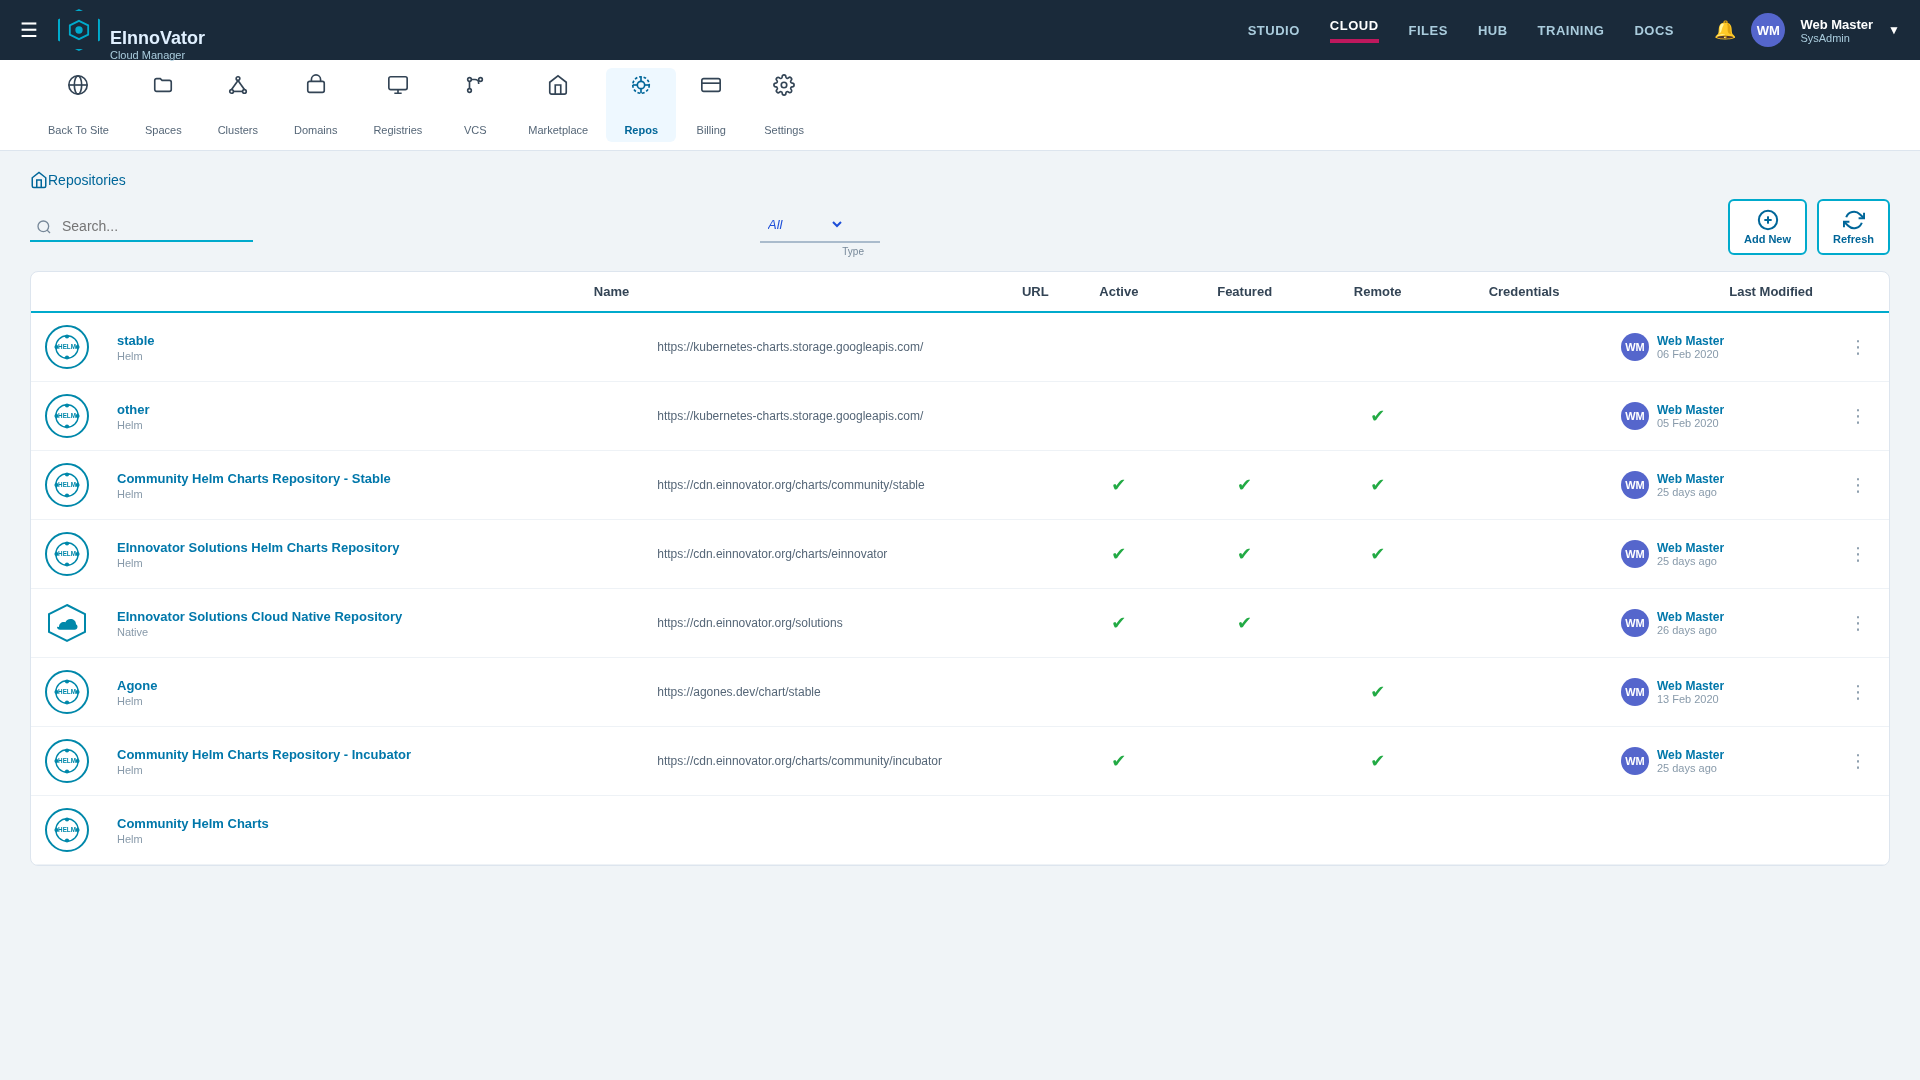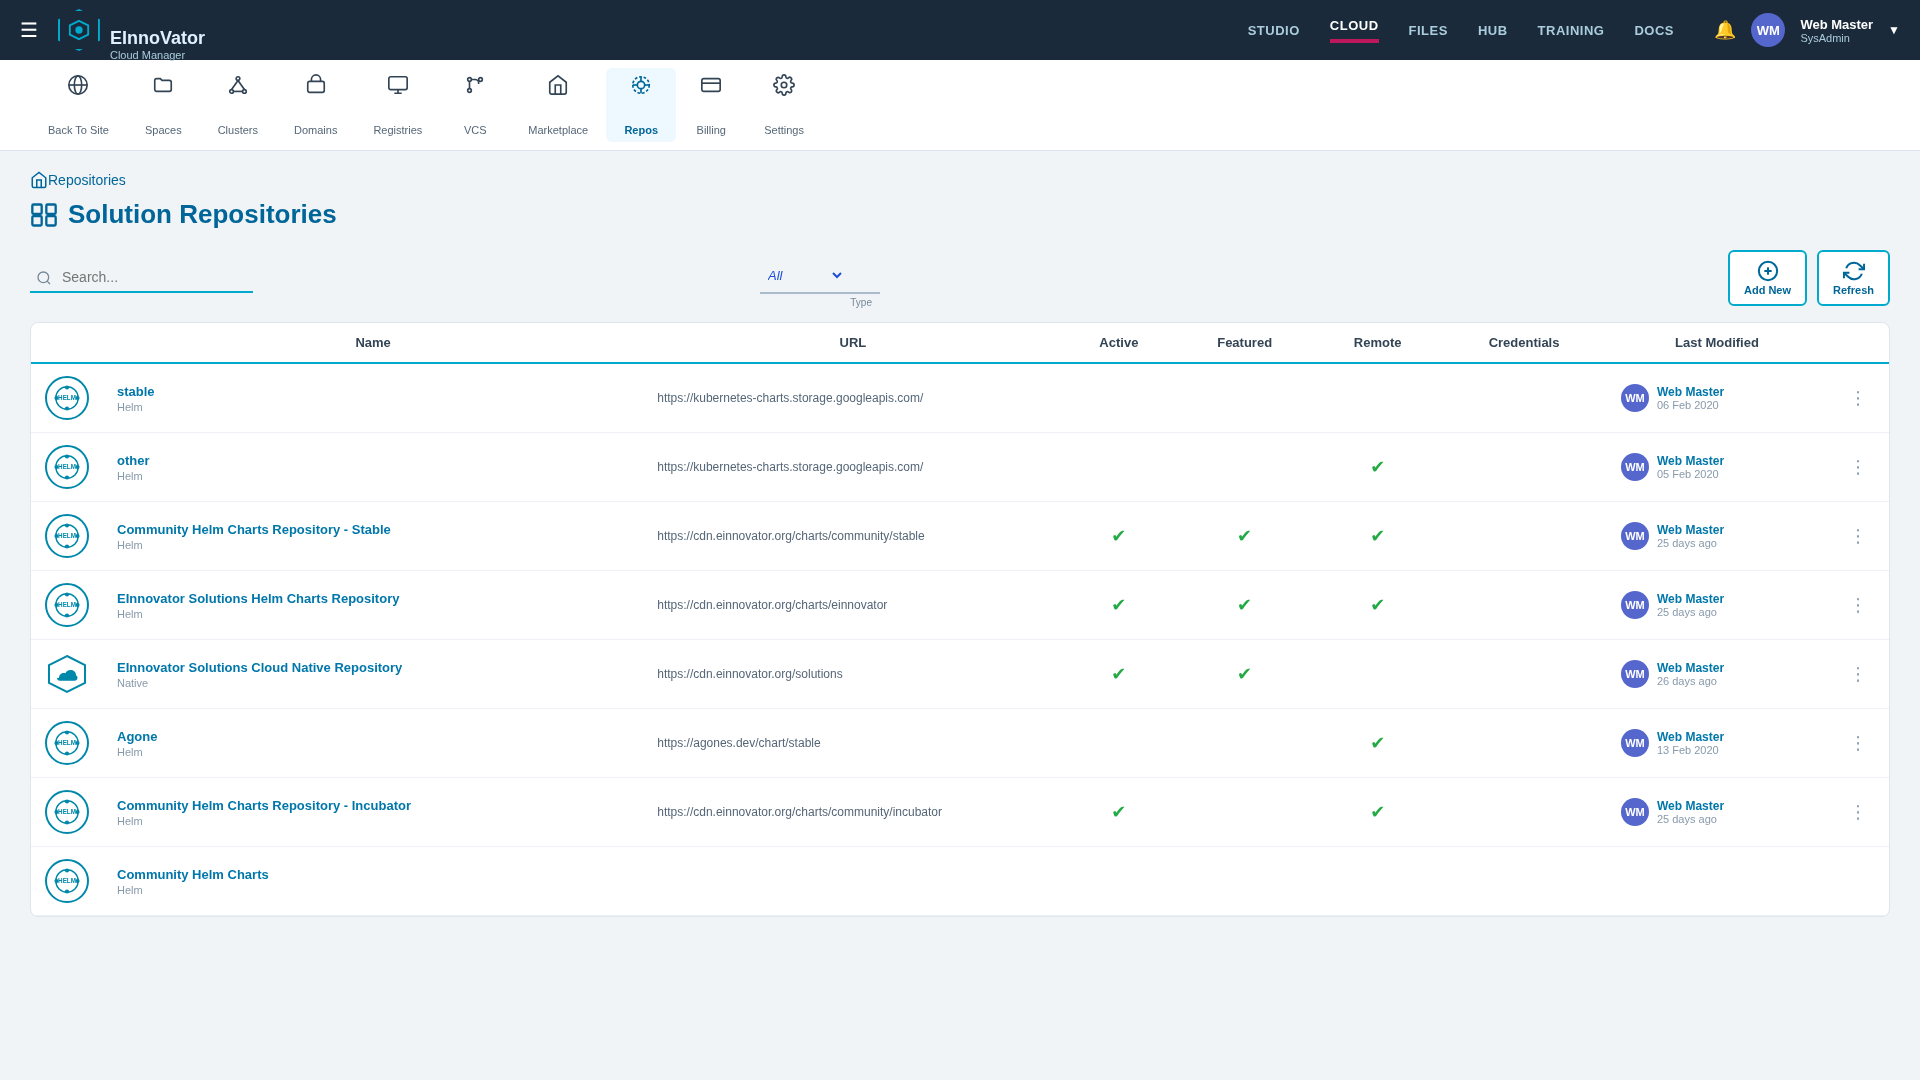--- a/index.html
+++ b/index.html
@@ -93,21 +93,21 @@
       border: 2px solid #00aacc; background: white; cursor: pointer;
       border-radius: 6px; padding: 8px 14px; display: flex; flex-direction: column;
       align-items: center; gap: 2px; color: #006699; font-size: 11px; font-weight: 600;
     }
     .btn-add svg, .btn-refresh svg { width: 22px; height: 22px; }
 
     
     .table-wrap { background: white; border-radius: 8px; border: 1px solid #dde5ee; overflow: hidden; }
     table { width: 100%; border-collapse: collapse; }
     thead tr { border-bottom: 2px solid #00aacc; }
-    thead th { padding: 12px 14px; text-align: center; font-size: 13px; font-weight: 700; color: #334455; white-space: nowrap; }
+    thead th { padding: 12px 14px; text-align: right; font-size: 13px; font-weight: 700; color: #334455; white-space: nowrap; }
     thead th:last-child { width: 40px; }
     tbody tr { border-bottom: 1px solid #eef2f6; padding-left: 40px; }
     tbody td { padding: 12px 14px; font-size: 13px; vertical-align: middle; }
 
     .repo-icon-cell { width: 60px; }
     .repo-name { color: #0077aa; font-size: 13px; font-weight: 600; cursor: pointer; }
     .repo-type { color: #889aaa; font-size: 11px; margin-top: 2px; }
     .url-cell { color: #556677; font-size: 12px; max-width: 250px; word-break: break-word; }
     .user-cell { display: flex; align-items: center; gap: 8px; }
     .user-avatar-sm {
@@ -262,46 +262,37 @@
   <div class="content">
 
     <div class="breadcrumb">
       <svg viewBox="0 0 24 24" fill="none" stroke="#006699" stroke-width="2">
         <path d="M3 9l9-7 9 7v11a2 2 0 01-2 2H5a2 2 0 01-2-2z"></path>
           <polyline points="9,22 9,12 15,12 15,22"></polyline>
       </svg>
       <span>Repositories</span>
     </div>
 
-    <div class="page-title">
-      <svg viewBox="0 0 24 24" fill="none" stroke="#006699" stroke-width="2">
-        <rect x="2" y="3" width="8" height="8" rx="1"></rect>
-        <rect x="14" y="3" width="8" height="8" rx="1"></rect>
-        <rect x="2" y="13" width="8" height="8" rx="1"></rect>
-        <rect x="14" y="13" width="8" height="8" rx="1"></rect>
-      </svg>
-      <span>Solution Repositories</span>
-    </div>
 
     <div class="toolbar">
       <div class="search-wrap">
         <svg viewBox="0 0 24 24" fill="none" stroke="#778899" stroke-width="2">
           <circle cx="11" cy="11" r="8"></circle>
             <line x1="21" y1="21" x2="16.65" y2="16.65"></line>
         </svg>
         <input class="search-box" type="text" placeholder="Search..." style="">
       </div>
 
       <div style="position:relative; display:flex; align-items:center; border-bottom: 2px solid #aabbcc; padding-bottom: 4px; margin-left: 20px; min-width: 120px;">
         <select class="type-dropdown" style="border:none;background:transparent;outline:none;padding:4px 24px 4px 4px;font-size:13px;color:#1d4ed8;cursor:pointer;font-style:italic;">
           <option value="">All</option>
           <option value="helm">Helm</option>
           <option value="native">Native</option>
         </select>
-        <span style="position:absolute;bottom:-16px;right:8px;font-size:10px;color:#778899;">Type</span>
+        <span style="position:absolute;bottom:-16px;right:16px;font-size:10px;color:#778899;">Type</span>
       </div>
 
       <div style="flex:1;"></div>
 
       <button class="btn-add">
         <svg width="22" height="22" viewBox="0 0 24 24" fill="none" stroke="#006699" stroke-width="2.2">
           <circle cx="12" cy="12" r="10"></circle>
             <line x1="12" y1="8" x2="12" y2="16"></line>
             <line x1="8" y1="12" x2="16" y2="12"></line>
         </svg>

